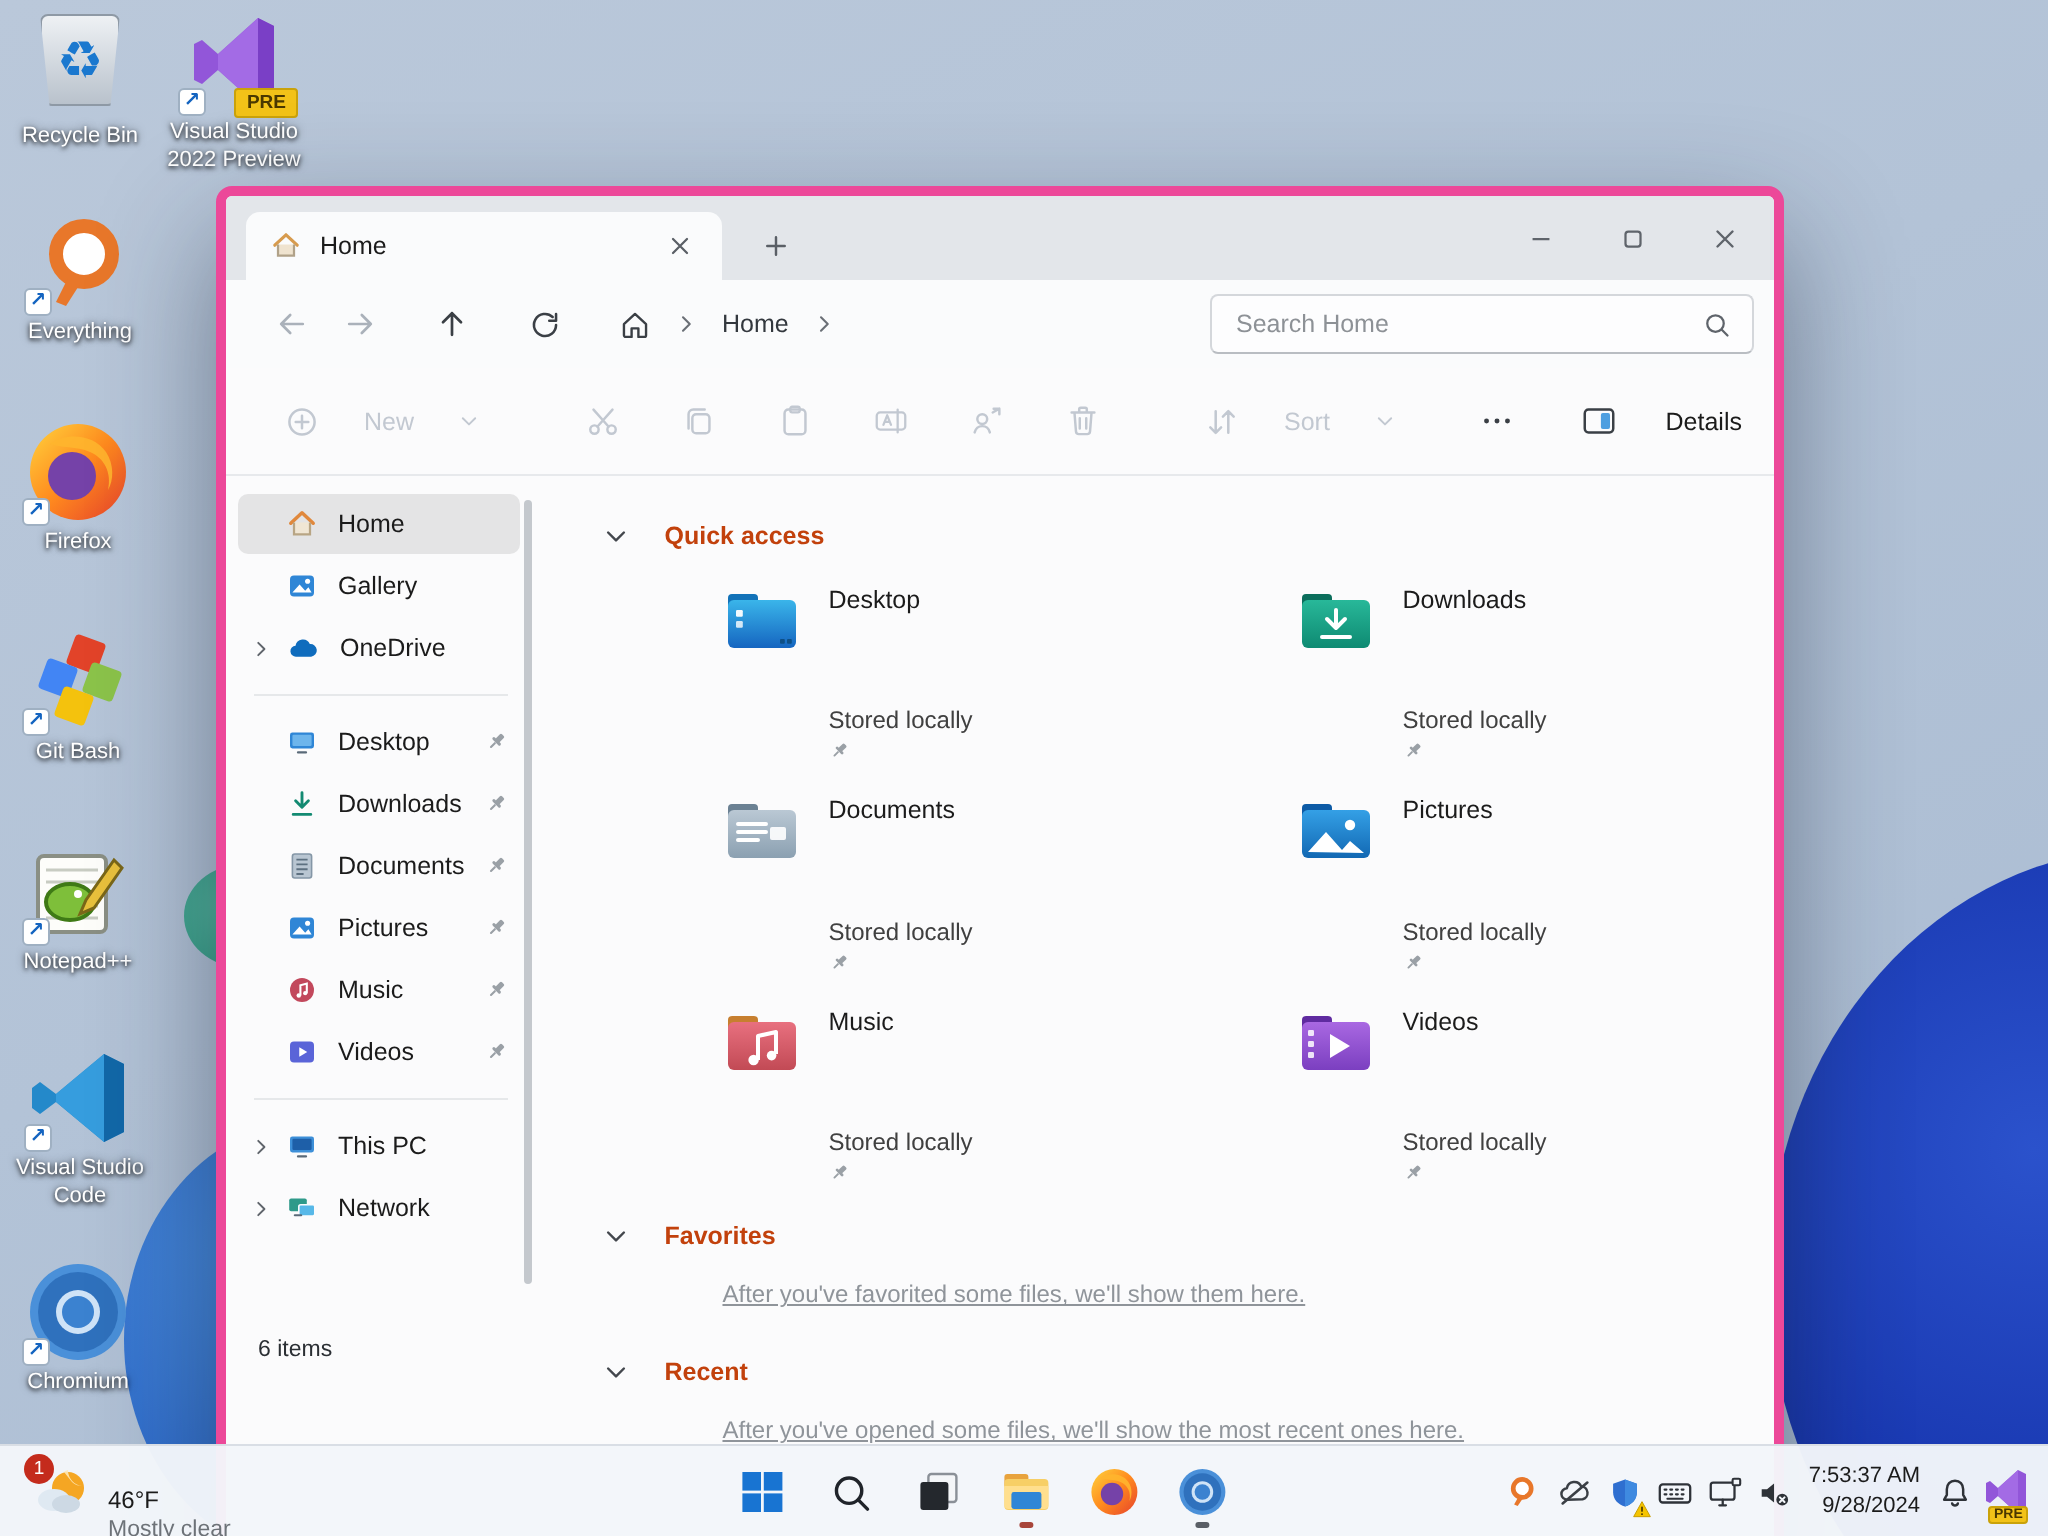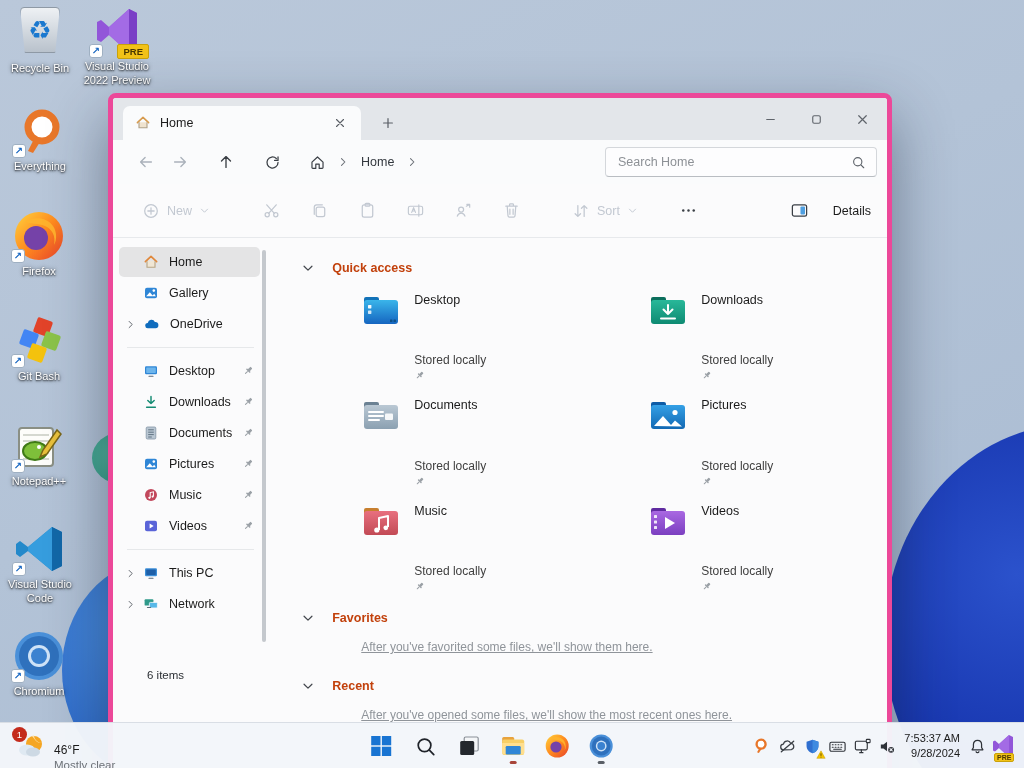--- a/index.html
+++ b/index.html
@@ -55,21 +55,21 @@
   .nav-btn.dis { color:#aab1ba; }
   .crumbs { display:flex; align-items:center; gap:6px; margin-left:14px; color:#33383e; }
   .crumb-label { font-size:12.5px; padding:3px 6px; }
   .searchbox { position:absolute; right:10px; top:7px; width:272px; height:30px;
     border:1px solid #d4d7db; border-bottom-color:#b9bdc2; border-radius:4px;
     background:#fdfdfe; display:flex; align-items:center; padding:0 10px 0 12px; }
   .searchbox .ph { color:#8d9196; font-size:12.5px; flex:1; }
 
   .toolbar { height:54px; background:#fbfbfc; border-bottom:1px solid #e7e9ec;
     display:flex; align-items:center; padding:0 12px 0 20px; position:relative; }
-  .tb-btn { display:flex; align-items:center; gap:7px; height:36px; padding:0 9px; border-radius:5px; }
+  .tb-btn { display:flex; align-items:center; gap:22px; height:36px; padding:0 9px; border-radius:5px; }
   .tb-icon { width:36px; height:36px; display:flex; align-items:center; justify-content:center; }
   .dis-ic { color:#c2c8d1; }
   .en-ic { color:#3a3f45; }
   .tb-label { font-size:12.5px; }
   .tb-label.dis { color:#c2c8d1; }
   .details-btn { position:absolute; right:16px; display:flex; align-items:center; gap:24px; color:#1b1b1b; }
   .gap1 { width:34px; } .gap2 { width:12px; }
 
   .wbody { display:flex; height:424px; }
   .sidebar { width:157px; padding-top:8px; position:relative; }
@@ -87,21 +87,21 @@
   .sec-title { font-size:12.5px; font-weight:700; }
   .sec-chev { color:#43474d; display:flex; }
   .tiles { margin:12px 0 14px 60px; display:grid; grid-template-columns:287px 287px; row-gap:16px; }
   .tile { display:flex; gap:13px; }
   .tile .t-art { width:40px; height:32px; margin-top:3px; }
   .tile .t-name { font-size:12.5px; color:#1b1b1b; line-height:1.3; }
   .tile .t-status { font-size:12px; color:#404040; line-height:1.35;margin-top:44px; }
   .tile .t-pin { color:#9aa0a6; margin-top:2px; }
   .empty-text { margin:10px 0 20px 60px; color:#8f949a; font-size:12px;text-decoration:underline; }
 
-  .statusbar { height:26px; display:flex; align-items:center; padding-left:34px;
+  .statusbar { height:26px; display:flex; align-items:center; padding-left:16px;
     font-size:11.5px; color:#2b2f34; }
 
   
   .taskbar { position:absolute; left:0; bottom:0; width:1024px; height:46px;
     background:rgba(243,246,250,.97); border-top:1px solid #d9dee5; }
   .weather { position:absolute; left:8px; top:3px; display:flex; align-items:center; gap:8px;
     height:40px; padding:0 8px; border-radius:5px; }
   .w-icon { position:relative; width:30px; height:30px; }
   .w-badge { position:absolute; left:-4px; top:-4px; width:15px; height:15px; background:#c42b1c;
     color:#fff; border-radius:50%; font-size:9.5px; display:flex; align-items:center; justify-content:center; }

